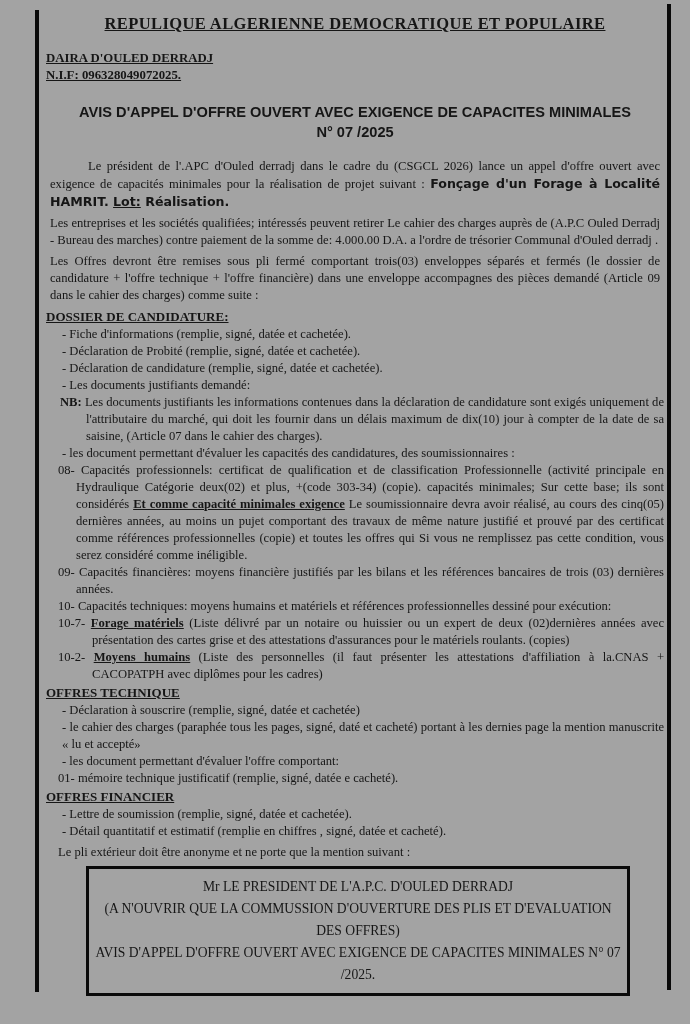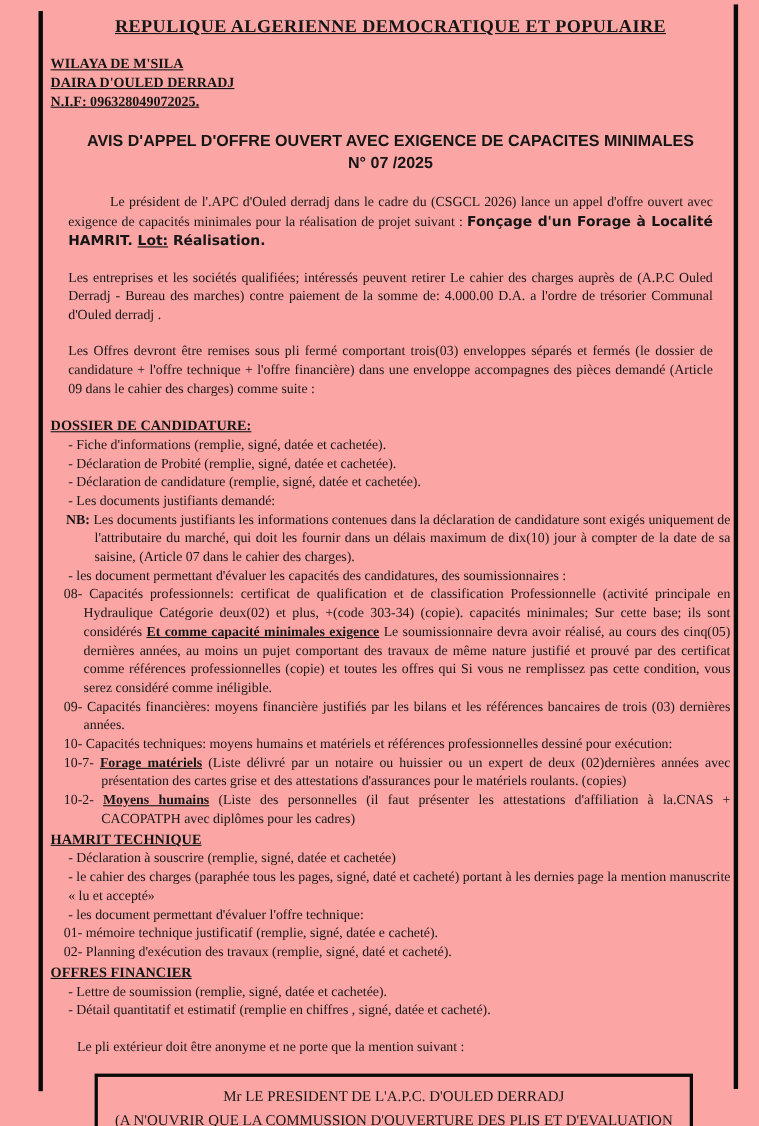--- a/index.html
+++ b/index.html
@@ -1,38 +1,38 @@
 <!DOCTYPE html>
 <html><head>
 <meta charset="utf-8">
 <style>
   html,body { margin:0; padding:0; background:#e8e8e4; }
   .page {
     position:relative; width:690px; height:1024px; margin:0 auto;
-    background:#fca5a5; color:#161616; overflow:hidden;
+    background:#a3a3a3; color:#161616; overflow:hidden;
     font-family:"Liberation Serif", serif;
   }
   .frame-left  { position:absolute; left:35px;  top:10px; width:4px; height:982px; background:#0a0a0a; }
   .frame-right { position:absolute; left:667px; top:4px;  width:4px; height:986px; background:#0a0a0a; }
   .content { position:absolute; left:46px; right:26px; top:12px; }
 
   .republic {
     text-align:center; font-weight:bold; font-size:16.5px; letter-spacing:.4px;
     text-decoration:underline; margin:2px 0 16px 0;
   }
   .authority div {
     font-weight:bold; text-decoration:underline;
     font-size:12.8px; line-height:17px;
   }
   .notice-title {
     text-align:center; font-family:"Liberation Sans", sans-serif;
     font-weight:bold; font-size:14.6px; line-height:20px; margin:18px 0 16px 0;
   }
 
-  .body-p { font-size:12.6px; line-height:17px; text-align:justify; margin:16px; }
+  .body-p { font-size:12.6px; line-height:17px; text-align:justify; margin:4px; }
   .indent { text-indent:38px; }
 
   .project-name {
     font-family:"DejaVu Sans", sans-serif; font-weight:bold; font-size:12.6px;
   }
   .u { text-decoration:underline; }
   .bu { font-weight:bold; text-decoration:underline; }
 
   .sec-heading {
     font-weight:bold; text-decoration:underline; font-size:13px;
@@ -55,21 +55,20 @@
 
 <div class="page">
   <div class="frame-left"></div>
   <div class="frame-right"></div>
 
   <div class="content">
 
     <div class="republic">REPULIQUE ALGERIENNE DEMOCRATIQUE ET POPULAIRE</div>
 
     <div class="authority">
-      <div>WILAYA DE M'SILA</div>
       <div>DAIRA D'OULED DERRADJ</div>
       <div>N.I.F: 096328049072025.</div>
     </div>
 
     <div class="notice-title">
       <div>AVIS D'APPEL D'OFFRE OUVERT AVEC EXIGENCE DE CAPACITES MINIMALES</div>
       <div>N° 07 /2025</div>
     </div>
 
     <p class="body-p indent"><span>Le président de l'.APC d'Ouled derradj dans le cadre du (CSGCL 2026) lance un appel d'offre ouvert avec exigence de capacités minimales  pour la réalisation de projet suivant : </span><span class="project-name">Fonçage d'un Forage à Localité HAMRIT. </span><span class="project-name u">Lot:</span><span class="project-name"> Réalisation.</span></p>
@@ -83,26 +82,25 @@
     <div class="hyph-item">Les documents justifiants demandé:</div>
     <div class="nb-block"><span class="nb-label">NB:</span><span> Les documents justifiants les informations contenues dans la déclaration de candidature sont exigés uniquement de l'attributaire du marché, qui doit les fournir dans un délais maximum de dix(10) jour à compter de la date de sa saisine, (Article 07 dans le cahier des charges).</span></div>
     <div class="hyph-item">les document permettant d'évaluer les capacités des candidatures, des soumissionnaires :</div>
 
     <div class="num-item"><span>08- </span><span>Capacités professionnels: certificat de qualification et de classification Professionnelle (activité principale en Hydraulique Catégorie deux(02) et plus, +(code 303-34) (copie). capacités minimales; Sur cette base; ils sont considérés </span><span class="bu">Et comme capacité minimales exigence</span><span> Le soumissionnaire devra avoir réalisé, au cours des cinq(05) dernières années, au moins un  pujet comportant des travaux de même  nature justifié et prouvé par des certificat comme références professionnelles (copie) et toutes les offres qui Si vous ne remplissez pas cette condition, vous serez considéré comme inéligible.</span></div>
     <div class="num-item">09- Capacités financières: moyens financière justifiés par les bilans  et les références bancaires de trois (03) dernières années.</div>
     <div class="num-item">10- Capacités techniques: moyens humains et matériels et références professionnelles dessiné pour exécution:</div>
     <div class="num-sub"><span>10-7- </span><span class="bu">Forage matériels</span><span> (Liste délivré par un notaire ou huissier ou un expert de deux (02)dernières années avec présentation des cartes grise et des attestations d'assurances pour le matériels roulants. (copies)</span></div>
     <div class="num-sub"><span>10-2- </span><span class="bu">Moyens humains</span><span> (Liste des personnelles (il faut présenter les attestations d'affiliation à la.CNAS + CACOPATPH avec diplômes pour les cadres)</span></div>
 
-    <div class="sec-heading">HAMRIT TECHNIQUE</div>
+    <div class="sec-heading">OFFRES TECHNIQUE</div>
     <div class="hyph-item">Déclaration à souscrire (remplie, signé, datée  et cachetée)</div>
     <div class="hyph-item">le cahier des charges (paraphée tous les pages, signé, daté et cacheté) portant à les dernies page la mention manuscrite «  lu et accepté»</div>
-    <div class="hyph-item">les document permettant d'évaluer l'offre technique:</div>
+    <div class="hyph-item">les document permettant d'évaluer l'offre comportant:</div>
     <div class="num-item">01- mémoire technique justificatif  (remplie, signé, datée  e  cacheté).</div>
-    <div class="num-item">02- Planning d'exécution des travaux (remplie, signé, daté  et cacheté).</div>
 
     <div class="sec-heading">OFFRES FINANCIER</div>
     <div class="hyph-item">Lettre de soumission (remplie,  signé, datée  et cachetée).</div>
     <div class="hyph-item">Détail quantitatif et estimatif (remplie en chiffres , signé, datée  et cacheté).</div>
     <div class="body-p" style="padding-left:8px;">Le pli extérieur doit être anonyme et ne porte que la mention suivant :</div>
 
     <div class="mention-box">
       <div>Mr  LE PRESIDENT DE L'A.P.C. D'OULED DERRADJ</div>
       <div>(A N'OUVRIR QUE LA COMMUSSION D'OUVERTURE DES PLIS ET D'EVALUATION DES OFFRES)</div>
       <div>AVIS D'APPEL D'OFFRE OUVERT AVEC EXIGENCE DE CAPACITES MINIMALES  N° 07 /2025.</div>

